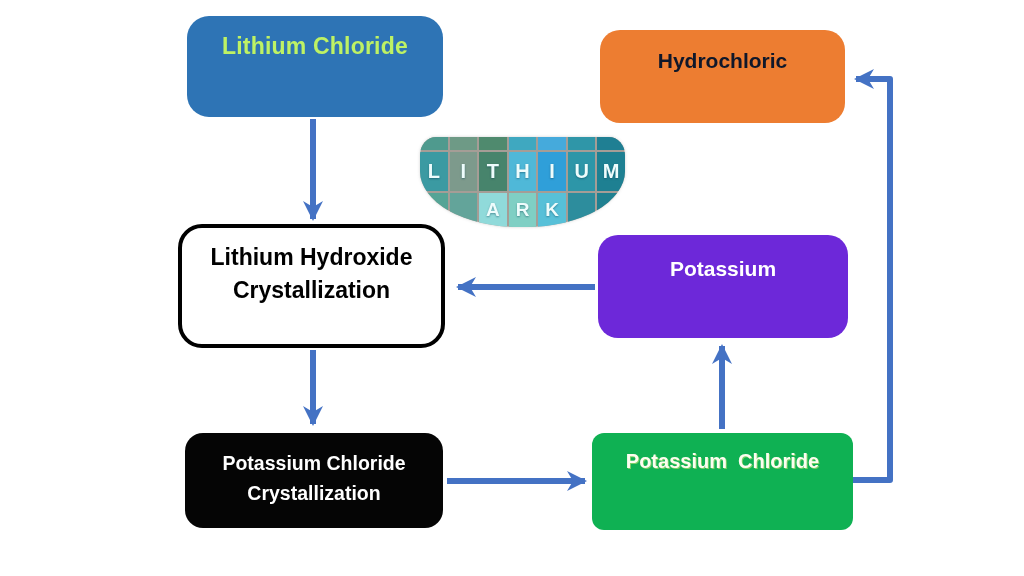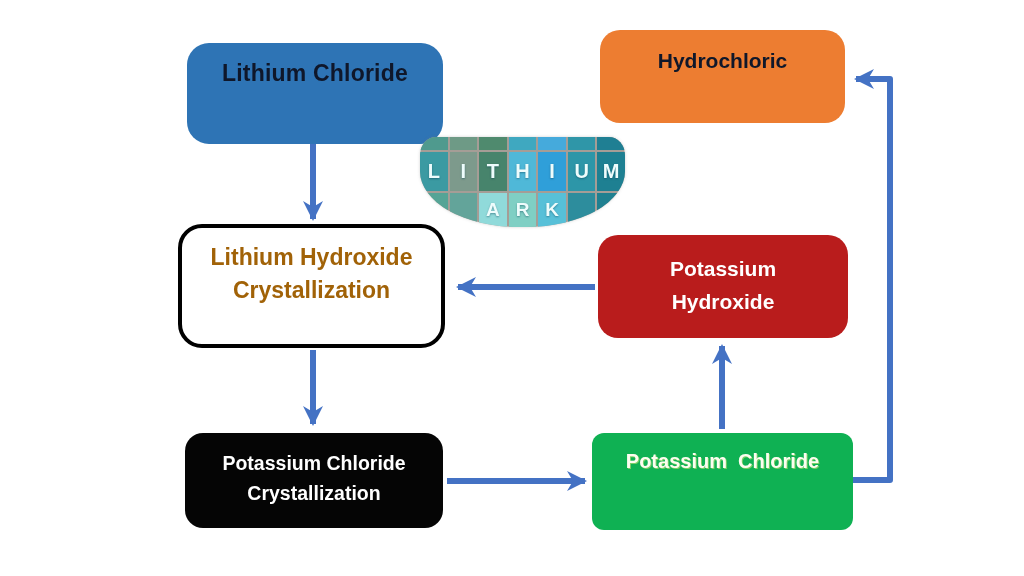--- a/index.html
+++ b/index.html
@@ -62,36 +62,35 @@
     <g stroke="#4472C4" stroke-width="6" fill="none" stroke-linejoin="round">
       <path d="M313 119 L313 219" marker-end="url(#stealth)"></path>
       <path d="M313 350 L313 424" marker-end="url(#stealth)"></path>
       <path d="M447 481 L585 481" marker-end="url(#stealth)"></path>
       <path d="M722 429 L722 346" marker-end="url(#stealth)"></path>
       <path d="M595 287 L458 287" marker-end="url(#stealth)"></path>
       <path d="M852 480 L890 480 L890 79 L856 79" marker-end="url(#stealth)"></path>
     </g>
   </svg>
 
-  <div class="node n-licl" style="background: rgb(46, 116, 181); color: #0f172a; margin-top: 27px;">
+  <div class="node n-licl" style="background: rgb(46, 116, 181); color: #bef264;">
     <div class="line">Lithium Chloride</div>
   </div>
 
   <div class="node n-hcl" style="background: rgb(237, 125, 49); color: #0f172a;">
     <div class="line">Hydrochloric</div>
   </div>
 
-  <div class="node n-liohx" style="background: rgb(255, 255, 255); color: #a16207; border-color: rgb(0, 0, 0);">
+  <div class="node n-liohx" style="background: rgb(255, 255, 255); color: #000000; border-color: rgb(0, 0, 0);">
     <div class="line">Lithium Hydroxide</div>
     <div class="line">Crystallization</div>
   </div>
 
-  <div class="node n-koh" style="background: #b91c1c; color: rgb(255, 255, 255);">
+  <div class="node n-koh" style="background: #6d28d9; color: rgb(255, 255, 255);">
     <div class="line">Potassium</div>
-    <div class="line">Hydroxide</div>
   </div>
 
   <div class="node n-kclx" style="background: rgb(5, 5, 5); color: rgb(255, 255, 255);">
     <div class="line">Potassium Chloride</div>
     <div class="line">Crystallization</div>
   </div>
 
   <div class="node n-kcle" style="background: rgb(15, 177, 83); color: rgb(253, 253, 240);">
     <div class="line">Potassium  Chloride</div>
   </div>

